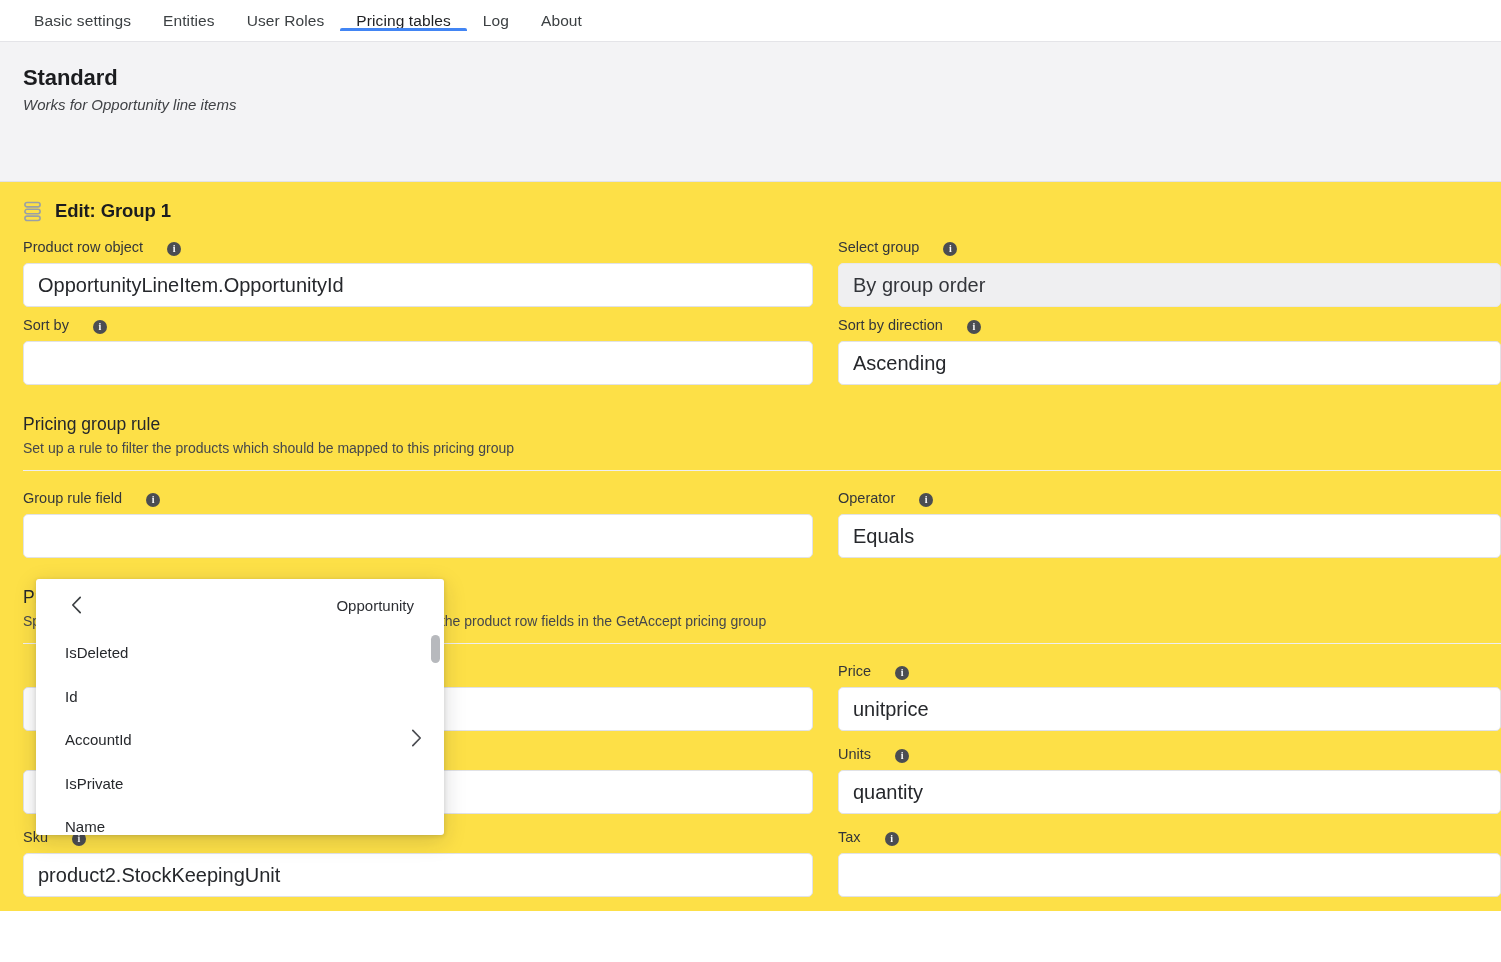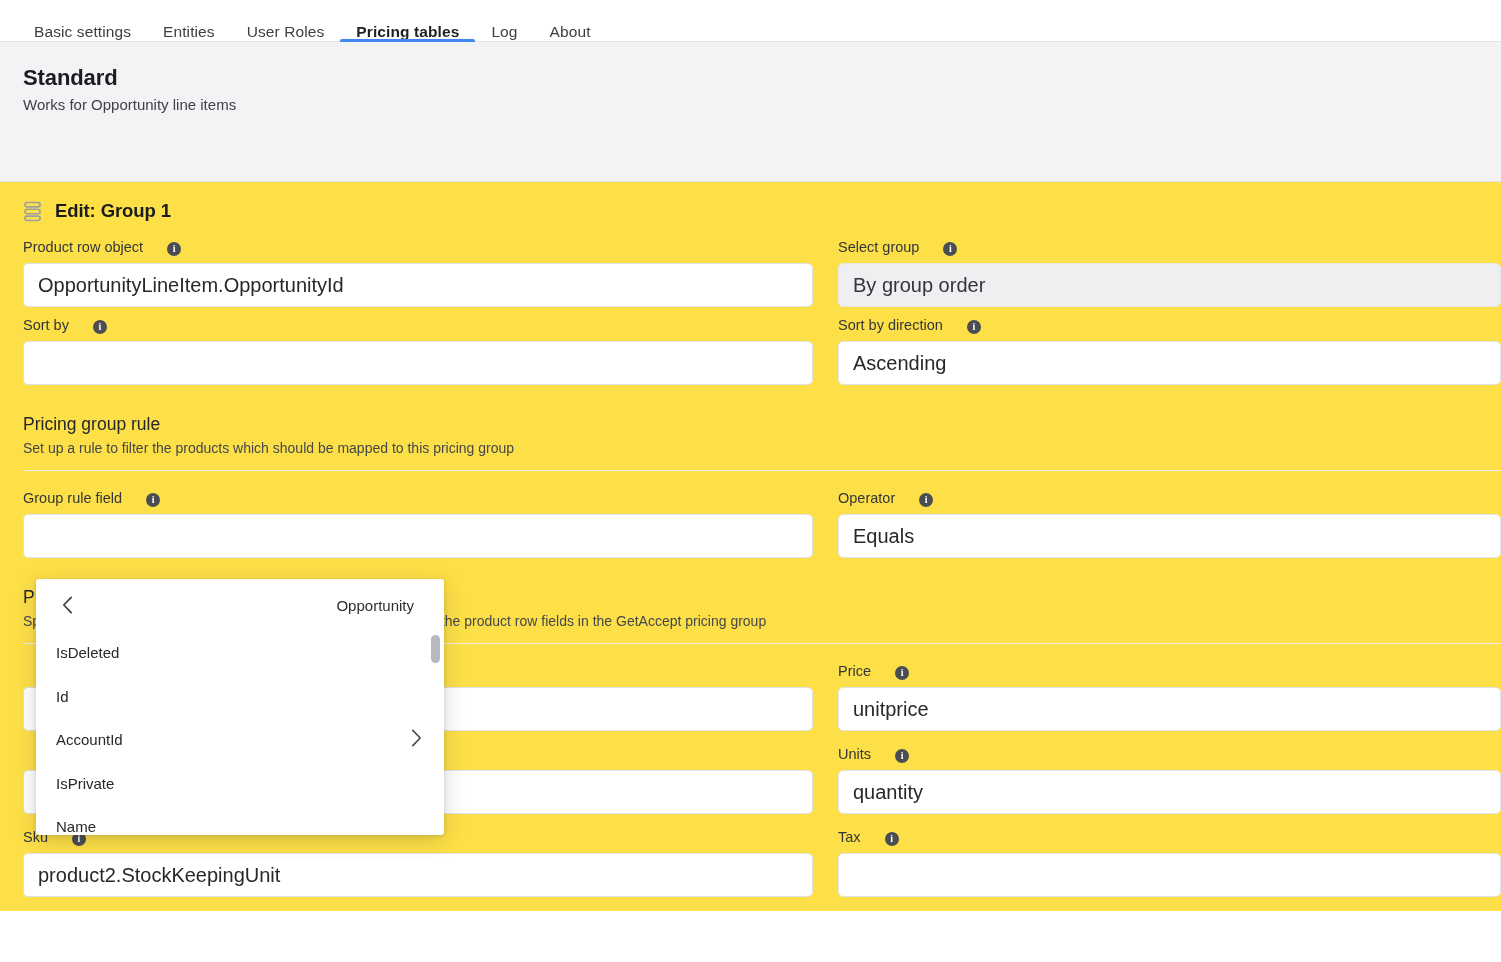--- a/index.html
+++ b/index.html
@@ -11,39 +11,39 @@
     font-family: "Liberation Sans", sans-serif;
     color: #202124;
     overflow: hidden;
     position: relative;
   }
 
   
   .tabbar {
     height: 42px;
     display: flex;
-    align-items: flex-end;
+    align-items: center;
     padding-left: 18px;
     background: #ffffff;
     border-bottom: 1px solid #e4e4e8;
     position: relative;
   }
   .tab {
     display: flex;
     align-items: center;
     padding: 0 16px;
     font-size: 15.5px;
     color: #3c4043;
     letter-spacing: .1px;
     position: relative;
     cursor: pointer;
     white-space: nowrap;
   }
   .tab.active {
-    font-weight: bold;
+    font-weight: normal;
     color: #1f2023;
   }
   .tab.active::after {
     content: "";
     position: absolute;
     left: 0; right: 0; bottom: -1px;
     height: 3px;
     background: var(--accent, #4285f4);
     border-radius: 2px 2px 0 0;
   }
@@ -67,20 +67,21 @@
     font-weight: bold;
     color: #1b1c1f;
     letter-spacing: -0.1px;
     line-height: 28px;
     margin-bottom: 3px;
   }
   .header-sub {
     font-size: 15px;
     color: #3f4145;
     line-height: 20px;
+    font-style: italic;
   }
 
   
   .card {
     background: #fde047;
     padding: 0 0 0 0;
     position: relative;
   }
   .card-head {
     display: flex;
@@ -176,20 +177,21 @@
     left: 36px;
     top: 579px;
     width: 408px;
     height: 256px;
     background: #ffffff;
     border-radius: 3px;
     box-shadow: 0 1px 4px rgba(30,32,38,.16), 0 6px 22px rgba(30,32,38,.17);
     overflow: hidden;
     display: flex;
     flex-direction: column;
+    padding-left: 9px;
   }
   .dd-head {
     display: flex;
     align-items: center;
     height: 52px;
     padding: 0 22px 0 20px;
     flex: none;
   }
   .dd-back {
     width: 22px; height: 22px;

